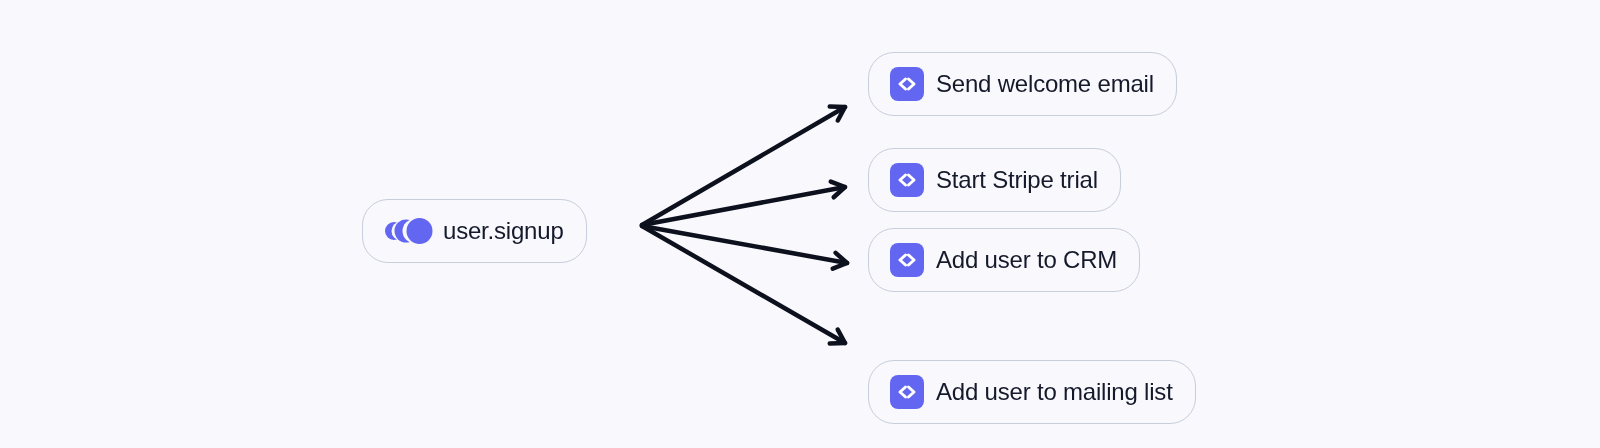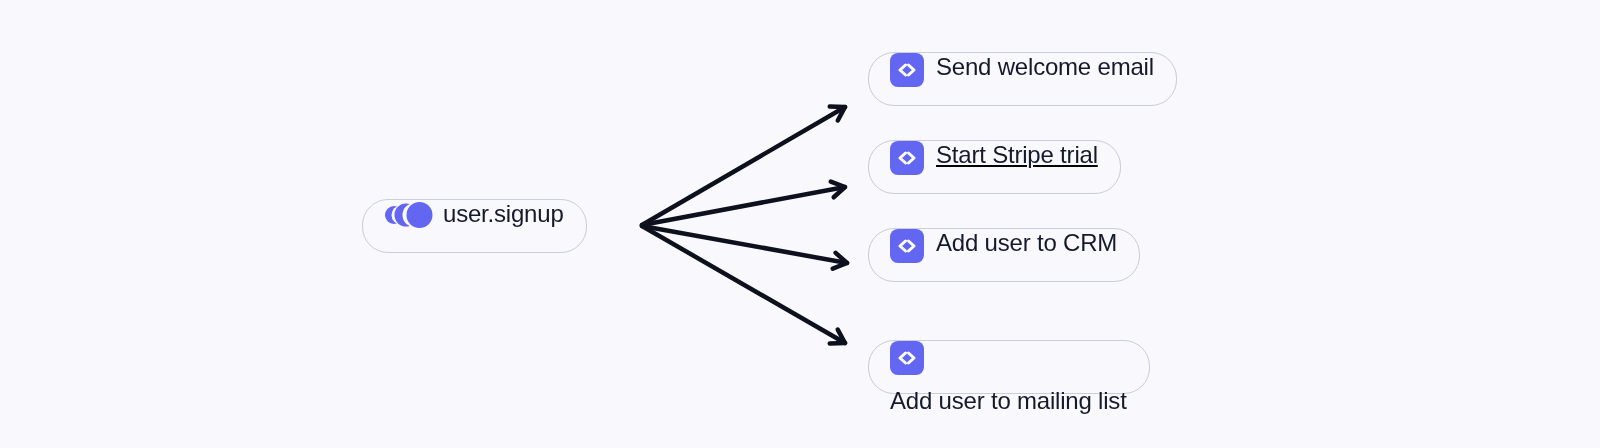--- a/index.html
+++ b/index.html
@@ -27,22 +27,22 @@
   .arrow-stroke{
     stroke:var(--arrow);
     stroke-width:4.5;
     stroke-linecap:round;
     stroke-linejoin:round;
     fill:none;
   }
   .pill{
     position:absolute;
     display:inline-flex;
-    align-items:flex-start;
-    height:54px;
+    align-items:center;
+    height:64px;
     border:1.5px solid var(--border);
     border-radius:26px;
     background:var(--bg);
   }
   .pill .label{
     color:var(--text);
     font-size:24px;
     font-weight:500;
     letter-spacing:-0.2px;
     white-space:nowrap;
@@ -51,23 +51,23 @@
     left:362px;top:199px;
     padding:0 22px;
     gap:10px;
   }
   .handler-pill{
     left:868px;
     padding:0 22px 0 21px;
     gap:12px;
   }
   .handler-1{top:52px;}
-  .handler-2{top:140px;text-decoration:underline;}
+  .handler-2{top:148px;}
   .handler-3{top:228px;}
-  .handler-4{top:340px;flex-direction:column;}
+  .handler-4{top:360px;}
   .code-badge{
     display:inline-flex;
     align-items:center;
     justify-content:center;
     width:34px;height:34px;
     border-radius:8px;
     background:var(--accent);
     flex:0 0 auto;
   }
   .code-badge svg path{

